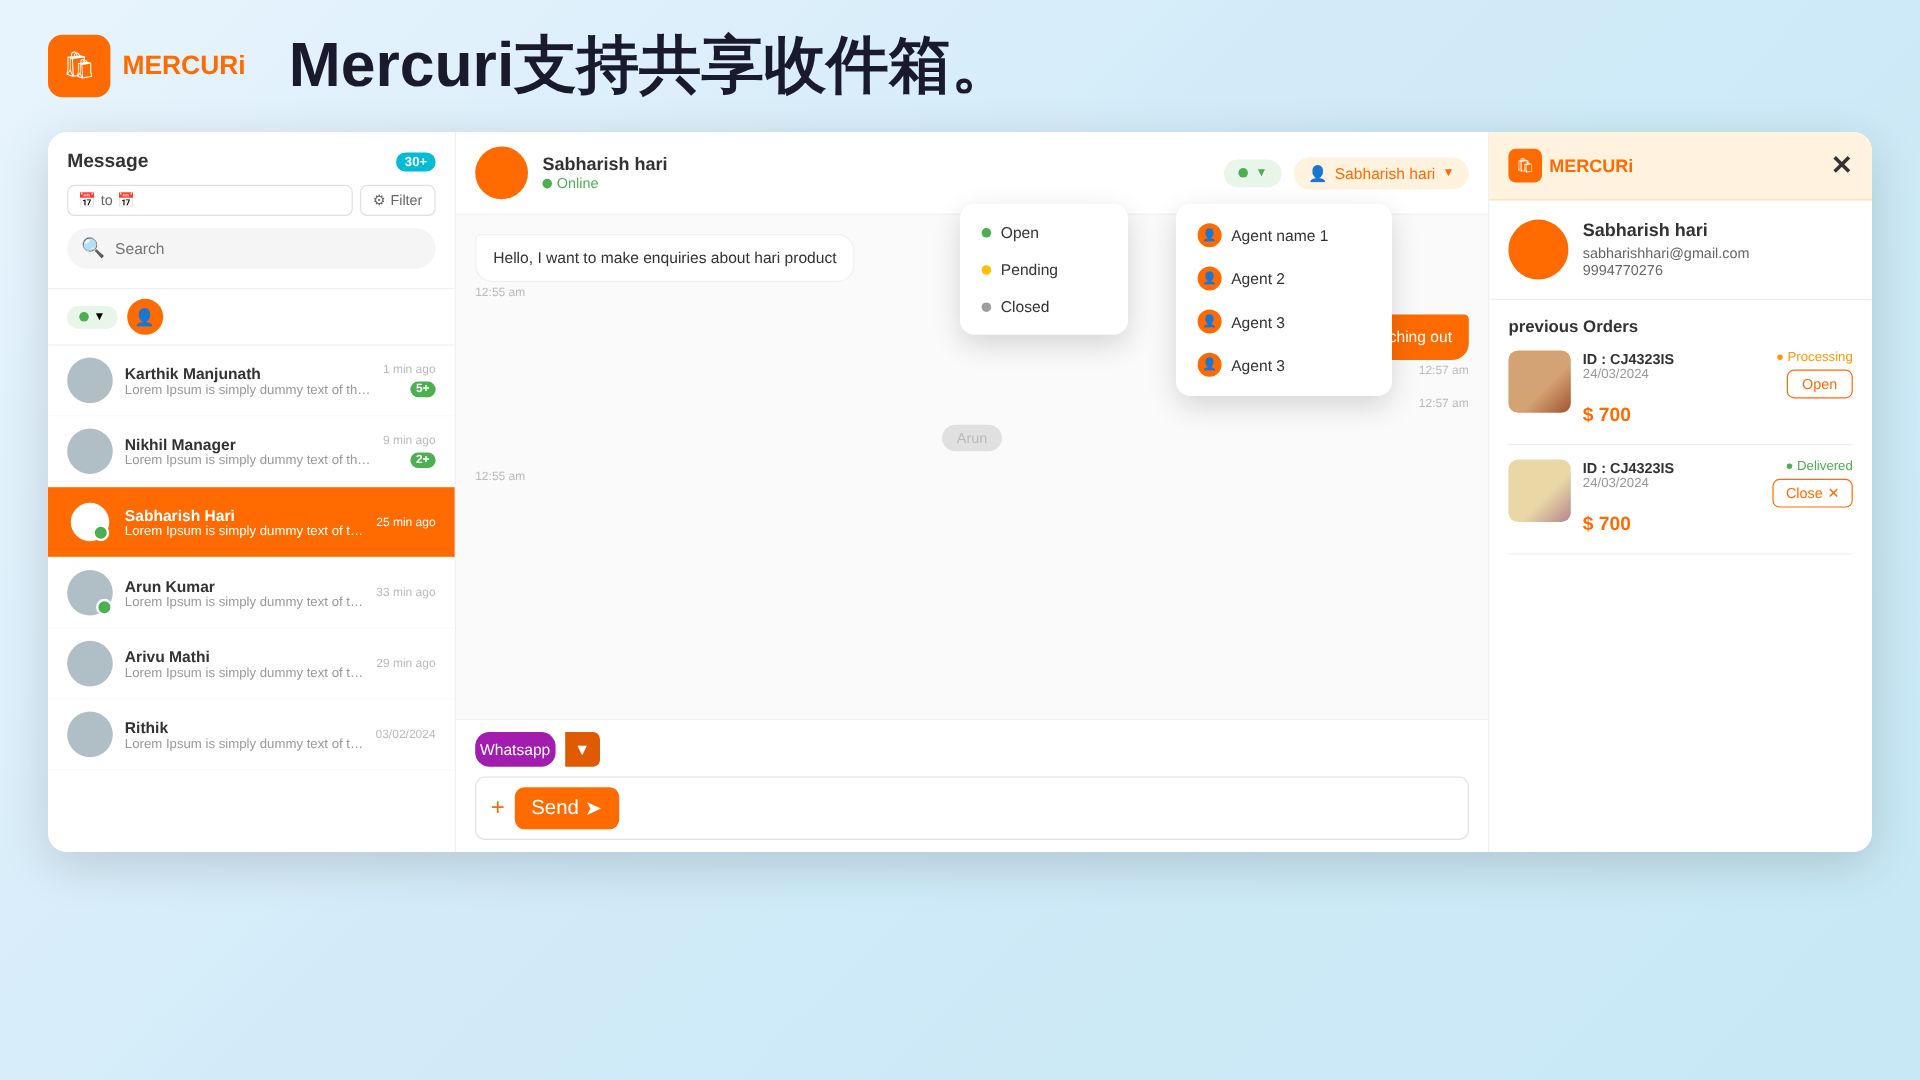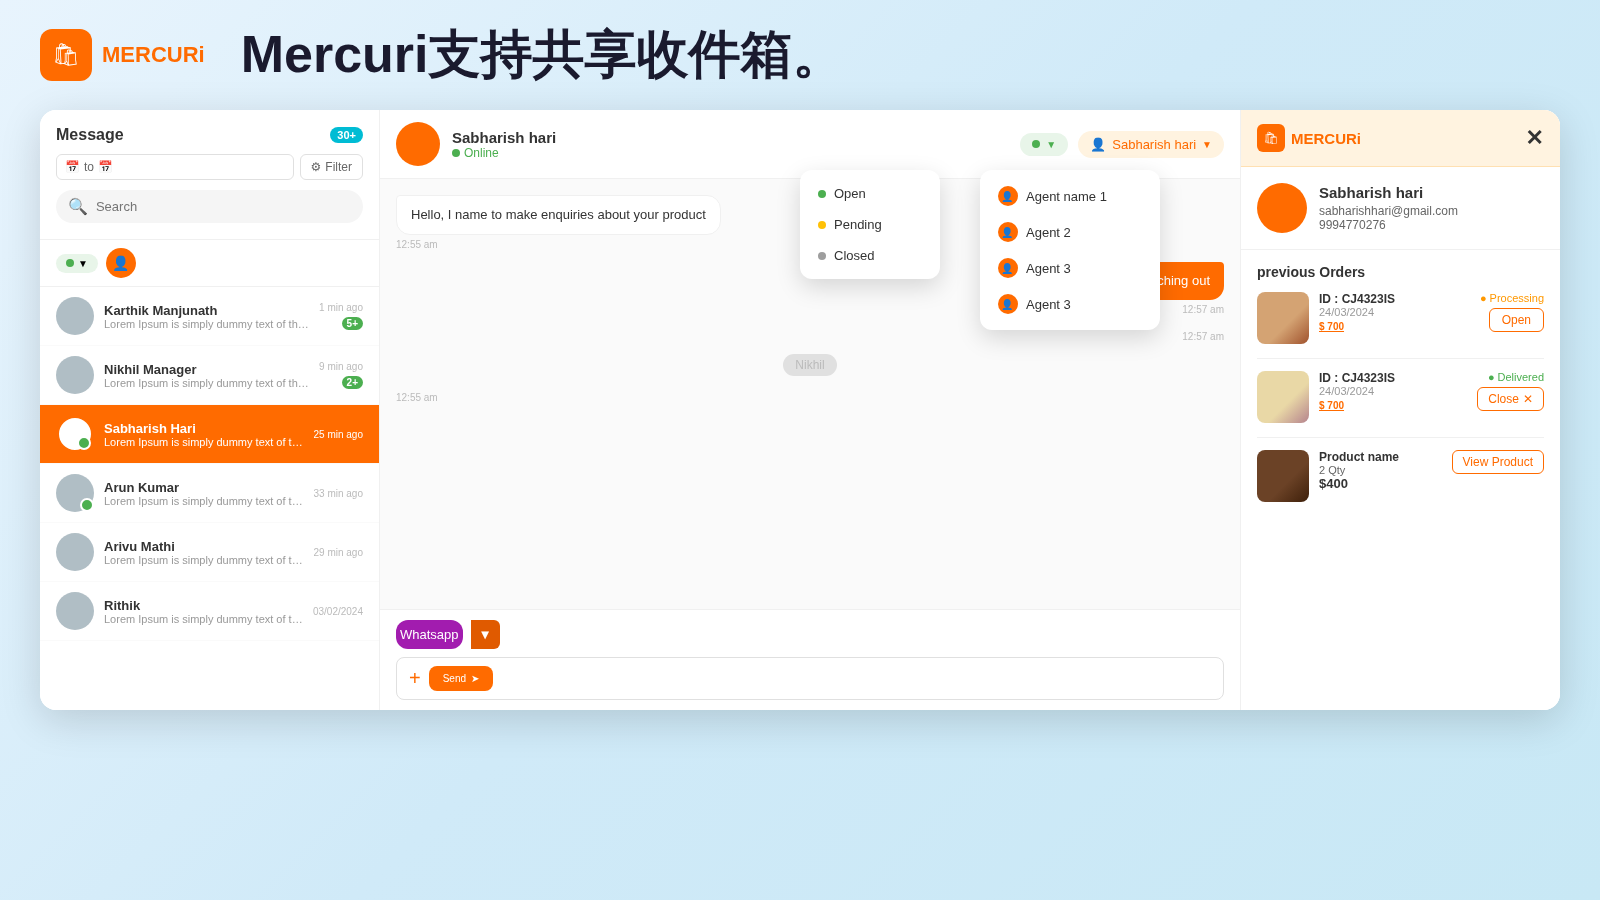--- a/index.html
+++ b/index.html
@@ -364,24 +364,23 @@
       font-size: 13px;
       color: #666;
       background: transparent;
     }
     .send-btn {
       background: #ff6b00;
       color: white;
       border: none;
       border-radius: 8px;
       padding: 7px 14px;
-      font-size: 10px;
-      cursor: pointer;
-      display: flex;
-      align-items: center;
+      font-size: 17px;
+      cursor: pointer;
+      display: flex;
       gap: 5px;
     }
 
     
     .dropdown-overlay {
       position: absolute;
       background: white;
       border-radius: 12px;
       box-shadow: 0 8px 24px rgba(0,0,0,0.15);
       padding: 8px;
@@ -495,21 +494,21 @@
     .orders-title { font-size: 14px; font-weight: 600; color: #333; margin-bottom: 12px; }
     .order-item {
       display: flex;
       gap: 10px;
       margin-bottom: 14px;
       align-items: flex-start;
     }
     .order-info { flex: 1; }
     .order-id { font-size: 12px; font-weight: 600; color: #333; }
     .order-date { font-size: 11px; color: #999; margin-bottom: 2px; }
-    .order-price { font-size: 10px; font-weight: 700; color: #ff6b00; margin-top: 3px; text-decoration: underline; }
+    .order-price { font-size: 16px; font-weight: 700; color: #ff6b00; margin-top: 20px; }
     .order-actions { display: flex; flex-direction: column; align-items: flex-end; gap: 4px; flex-shrink: 0; }
     .status-processing { color: #ff9800; font-size: 11px; font-weight: 500; display: flex; align-items: center; gap: 3px; }
     .status-delivered { color: #4caf50; font-size: 11px; font-weight: 500; display: flex; align-items: center; gap: 3px; }
     .open-btn {
       border: 1px solid #ff6b00;
       color: #ff6b00;
       background: white;
       border-radius: 6px;
       padding: 4px 12px;
       font-size: 12px;
@@ -692,34 +691,34 @@
           <span style="color:#ff6b00;">👤</span>
           <span>Sabharish hari</span>
           <span style="font-size:10px;">▼</span>
         </div>
       </div>
     </div>
 
     <div class="chat-messages">
 
       <div class="msg-bubble-left">
-        <div class="bubble bubble-white">Hello, I name to make enquiries about your product</div>
+        <div class="bubble bubble-white">Hello, I want to make enquiries about hari product</div>
         <div class="msg-time">12:55 am</div>
       </div>
 
       <div class="msg-bubble-right">
         <div class="bubble bubble-orange">Hello, thank you for reaching out</div>
         <div class="msg-time msg-time-right">12:57 am</div>
       </div>
 
       <div class="msg-bubble-right">
         <div class="msg-time msg-time-right">12:57 am</div>
       </div>
 
-      <div class="date-divider">Nikhil</div>
+      <div class="date-divider">Arun</div>
 
       <div class="msg-bubble-left">
         <div class="msg-time">12:55 am</div>
       </div>
     </div>
 
     <div class="chat-footer">
       <div class="whatsapp-row">
         <button class="whatsapp-btn">Whatsapp</button>
         <button class="whatsapp-chevron">▼</button>
@@ -823,27 +822,16 @@
           </span>
           <button class="close-order-btn">
             <span>Close</span>
             <span>✕</span>
           </button>
         </div>
       </div>
 
       <hr class="order-divider">
 
-      <div class="order-item">
-        <div class="muffin3"></div>
-        <div class="order-info">
-          <div class="order-id">Product name</div>
-          <div class="product-qty">2 Qty</div>
-          <div class="product-price-small">$400</div>
-        </div>
-        <div class="order-actions">
-          <button class="view-product-btn">View Product</button>
-        </div>
-      </div>
     </div>
   </div>
 
 </div>
 
 </body></html>

